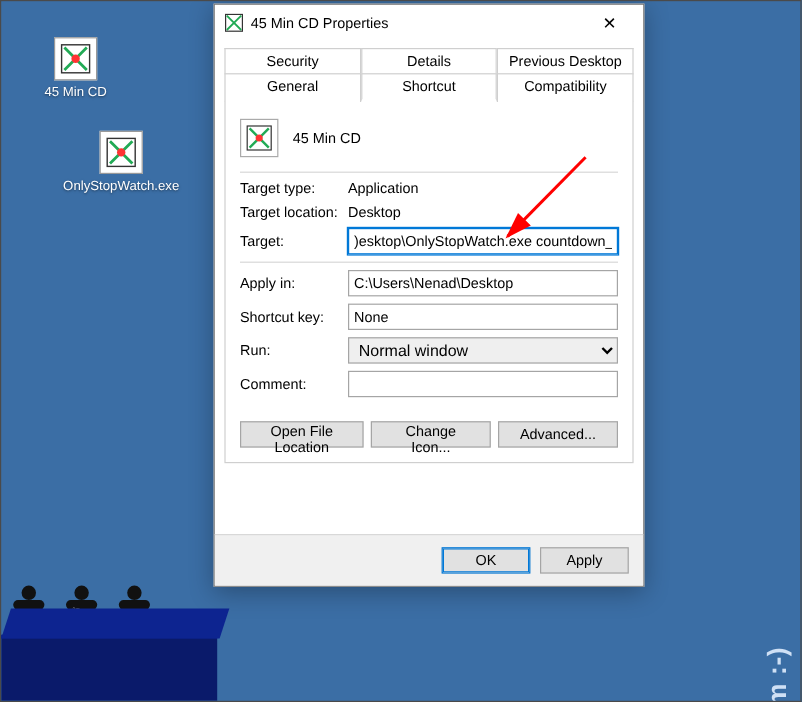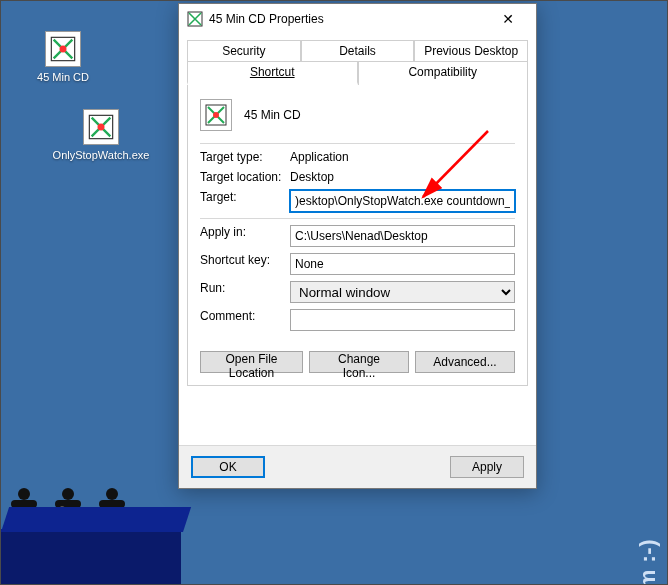--- a/index.html
+++ b/index.html
@@ -35,31 +35,31 @@
 .tabs-row { display: flex; }
 .tab {
   flex: 1; text-align: center;
   border: 1px solid #cfcfcf;
   border-bottom: none;
   padding: 3px 4px;
   background: #fff;
   position: relative;
 }
 .tabs-row.r2 .tab { border-top: 1px solid #cfcfcf; }
-.tab.active { background: #fff; border-bottom: 3px solid #fff; z-index: 2; text-decoration: underline; }
+.tab.active { background: #fff; border-bottom: 3px solid #fff; z-index: 2; }
 .tabs-panel {
   border: 1px solid #cfcfcf;
   margin-top: -1px;
   padding: 10px 12px 12px 12px;
 }
 .section { padding: 6px 0; }
 .section.header { display: flex; align-items: center; gap: 12px; border-bottom: 1px solid #d8d8d8; padding: 4px 0 12px 0; }
 .section.header .hicon { width: 32px; height: 32px; background: #fff; border: 1px solid #aaa; display:flex;align-items:center;justify-content:center;}
 .section.header .hicon svg{width:24px;height:24px;}
-.row { display: flex; align-items: flex-start; margin: 6px 0; font-size: 12px; }
+.row { display: flex; align-items: center; margin: 6px 0; font-size: 12px; }
 .row .lbl { width: 90px; }
 .row .val { flex: 1; }
 .inp {
   width: 100%; height: 22px;
   border: 1px solid #a5a5a5;
   padding: 0 4px;
   font-family: inherit; font-size: 12px;
 }
 .inp.focus { border: 1px solid #0078d7; box-shadow: 0 0 0 1px #0078d7; }
 .sel { border: 1px solid #a5a5a5; height: 22px; width: 100%; padding: 0 4px; background: #efefef; }
@@ -67,21 +67,21 @@
 .btnrow { display: flex; justify-content: center; gap: 6px; margin-top: 20px; }
 .wbtn {
   min-width: 100px; height: 22px;
   border: 1px solid #a5a5a5;
   background: #e1e1e1;
   font-family: inherit; font-size: 12px;
   padding: 0 10px;
 }
 .bottom-btns {
   padding: 10px 12px;
-  display: flex; justify-content: space-between; gap: 18px;
+  display: flex; justify-content: flex-end; gap: 8px;
   background: #f0f0f0;
   border-top: 1px solid #d8d8d8;
   margin-top: auto;
 }
 .bottom-btns .wbtn { min-width: 74px; }
 .bottom-btns .wbtn.primary { border: 1px solid #0078d7; box-shadow: inset 0 0 0 1px #0078d7; }
 
 .arrow {
   position: absolute;
   left: 372px; top: 124px;
@@ -169,20 +169,21 @@
     </div>
   </div>
 
   <div class="tabs-wrap">
     <div class="tabs-row r1">
       <div class="tab">Security</div>
       <div class="tab">Details</div>
       <div class="tab">Previous Desktop</div>
     </div>
     <div class="tabs-row r2">
+      <div class="tab">General</div>
       <div class="tab active">Shortcut</div>
       <div class="tab">Compatibility</div>
     </div>
 
     <div class="tabs-panel">
       <div class="section header">
         <div class="hicon">
           <svg viewBox="0 0 24 24">
               <rect x="2" y="2" width="20" height="20" fill="#fff" stroke="#333"></rect>
               <path d="M4 4 L20 20 M20 4 L4 20" stroke="#2a5" stroke-width="2"></path>

